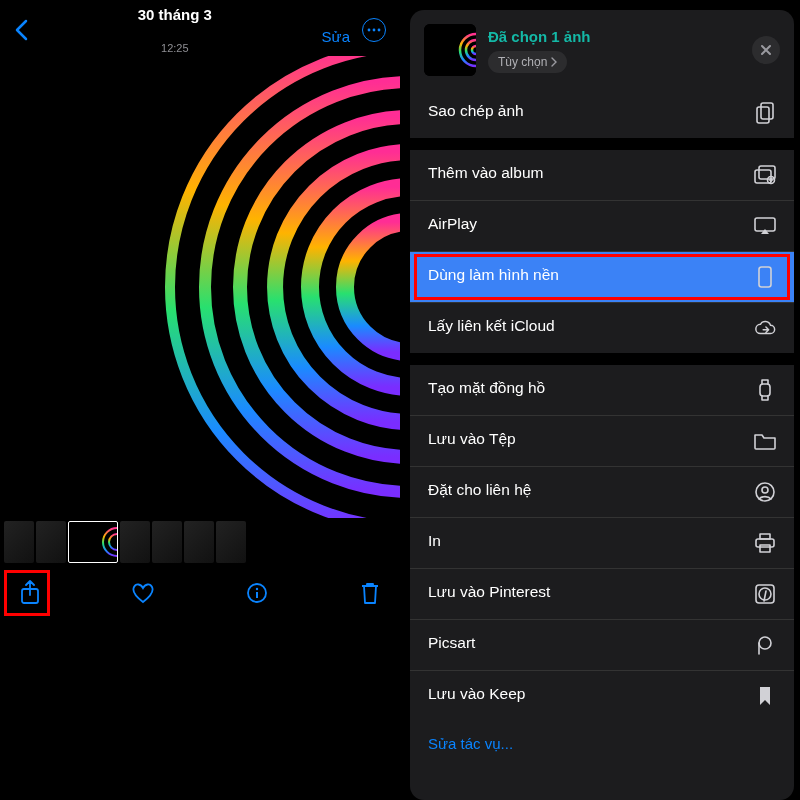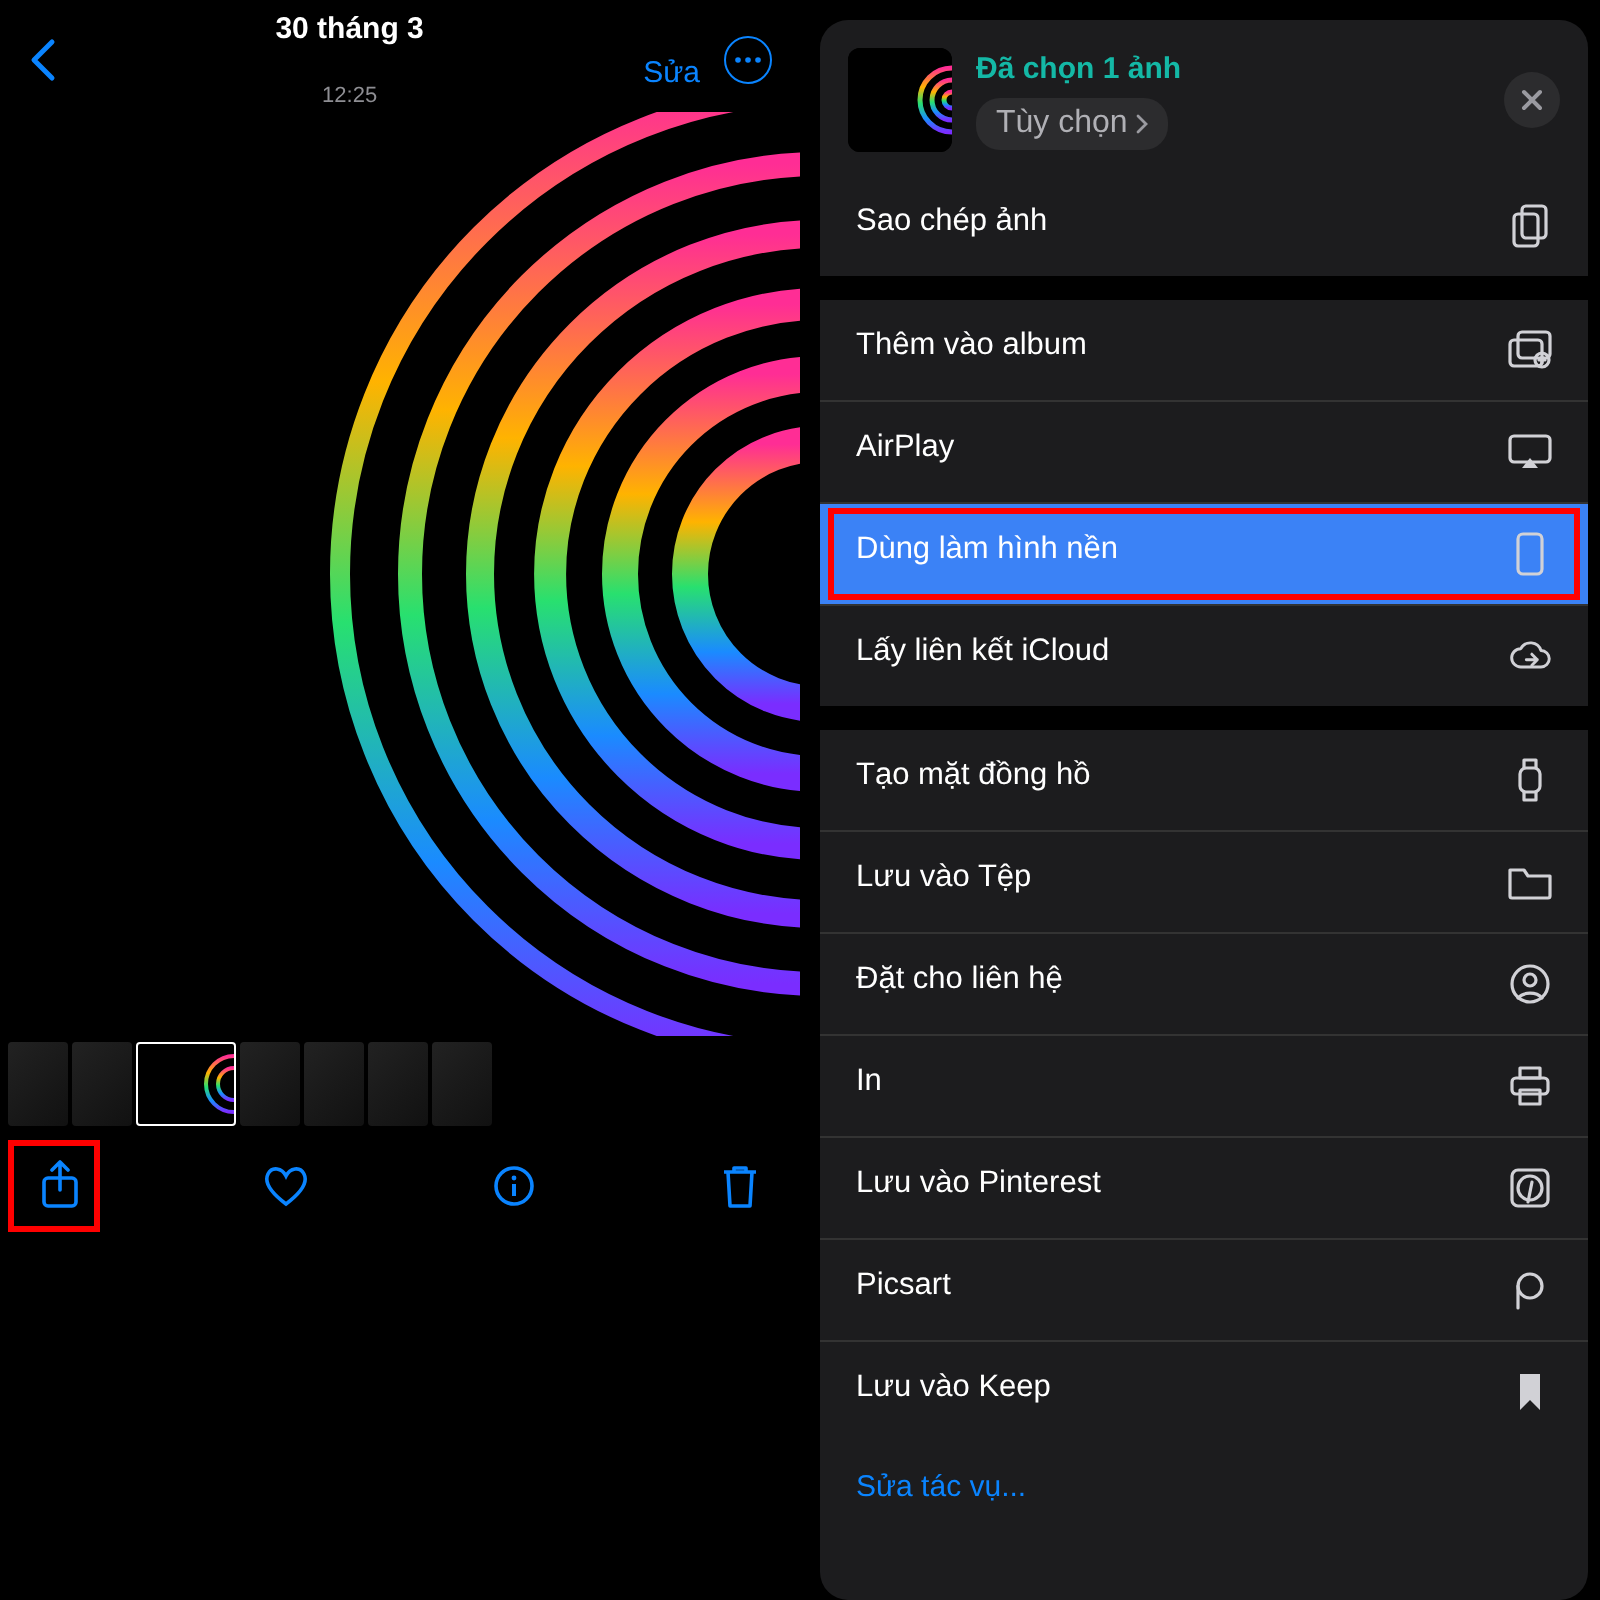--- a/index.html
+++ b/index.html
@@ -117,21 +117,21 @@
     width: 52px; height: 52px; border-radius: 6px;
     background: #000;
     display:flex; align-items:center; justify-content:center;
     overflow: hidden;
   }
   .header-text { flex: 1; }
   .header-title { font-size: 15px; font-weight: 600; color: #14b8a6; }
   .options-pill {
     display: inline-flex; align-items: center; gap: 4px;
     background: #2c2c2e; color: #b0b0b5;
-    font-size: 16px; padding: 4px 10px; border-radius: 12px; margin-top: 6px;
+    font-size: 12px; padding: 4px 10px; border-radius: 12px; margin-top: 6px;
   }
   .close-btn {
     width: 28px; height: 28px; border-radius: 50%; background: #2c2c2e;
     display: flex; align-items: center; justify-content: center;
     color: #9a9aa0; font-size: 15px;
   }
   .sheet-body { flex: 1; overflow-y: auto; padding: 0 0 8px 0; }
   .group { background: #1c1c1e; }
   .group + .group { border-top: 12px solid #000; }
   .row {

